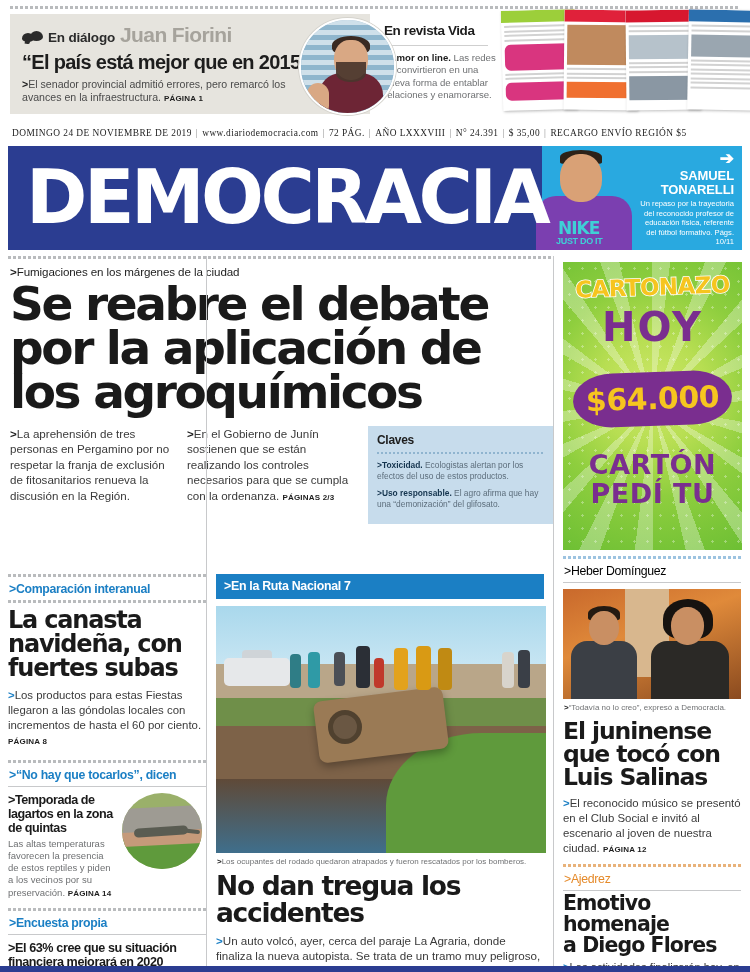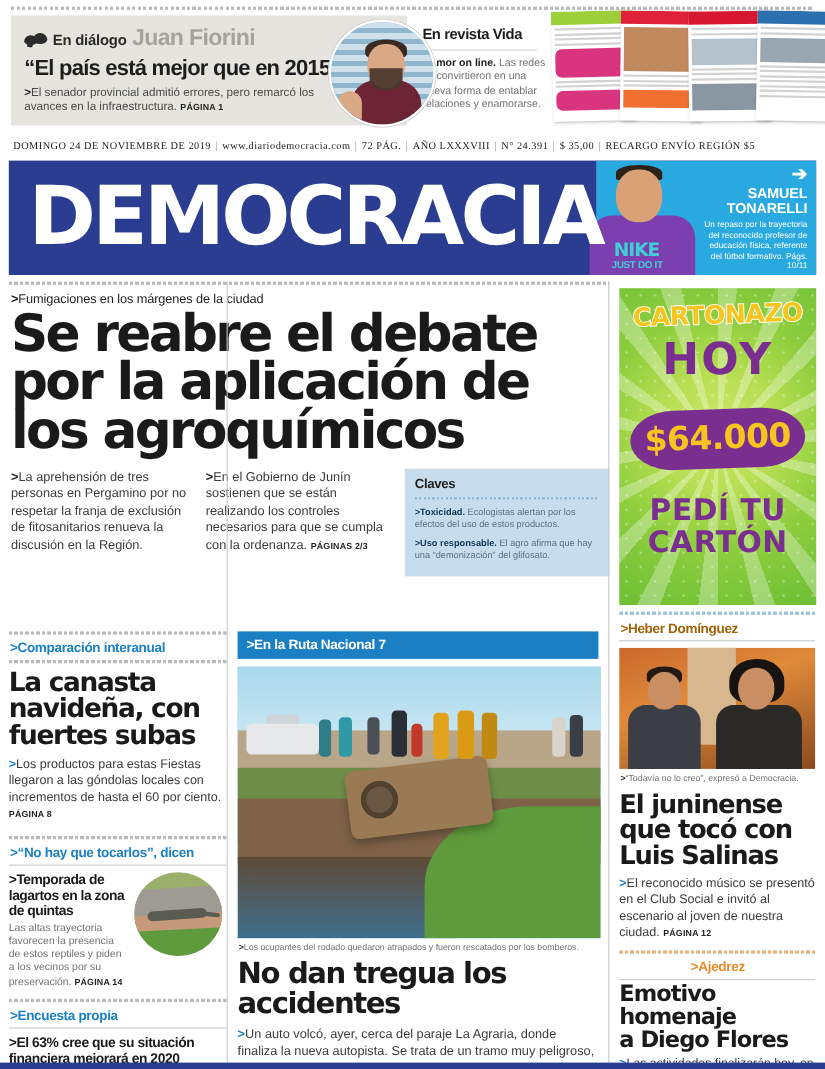--- a/index.html
+++ b/index.html
@@ -127,37 +127,37 @@
   .ct-title { position:absolute; top:12px; left:0; width:179px; text-align:center;
      font-family:"DejaVu Sans",sans-serif; font-size:23px; font-weight:bold; color:#f6c51f; letter-spacing:-0.6px;
      -webkit-text-stroke:1.6px #ffffff; paint-order:stroke fill; transform:rotate(-2deg); }
   .ct-hoy { position:absolute; top:42px; left:0; width:179px; text-align:center;
      font-family:"DejaVu Sans",sans-serif; font-size:40px; font-weight:bold; color:#7a2e8f; letter-spacing:2px;}
   .ct-pill { position:absolute; top:110px; left:10px; width:159px; height:54px; background:#7a2e8f; border-radius:40px/27px; transform:rotate(-2deg);}
   .ct-amount { position:absolute; top:110px; left:0; width:179px; height:54px; line-height:54px; text-align:center;
      font-family:"DejaVu Sans",sans-serif; font-size:30px; font-weight:bold; color:#f6c51f; letter-spacing:-0.5px; transform:rotate(-2deg);}
   .ct-pedi { position:absolute; top:188px; left:0; width:179px; text-align:center;
      font-family:"DejaVu Sans",sans-serif; font-size:27px; line-height:29px; font-weight:bold; color:#7a2e8f; letter-spacing:0.5px;}
-  .heber { font-size:12.3px; font-weight:bold; color:#a16207; letter-spacing:-0.3px; padding:5px 0 4px 1px; }
+  .heber { font-size:12.3px; font-weight:normal; color:#000000; letter-spacing:-0.3px; padding:5px 0 4px 1px; }
   .cap { font-size:8px; color:#6f7173; line-height:1.25; padding:4px 0 3px 1px; }
   .cap .arw { color:#1d1d1d; font-weight:bold; }
 
   
   .r-photo { width:178px; height:110px; background:linear-gradient(160deg,#c9692c 0%,#e08a3a 40%,#8a4a1f 100%); position:relative; }
   .rp-p1head{ position:absolute; left:26px; top:22px; width:30px; height:34px; background:#c98f63; border-radius:48%;}
   .rp-p1hair{ position:absolute; left:25px; top:17px; width:32px; height:15px; background:#241a12; border-radius:50% 50% 20% 20%;}
   .rp-p1body{ position:absolute; left:8px; top:52px; width:66px; height:58px; background:#3b3f45; border-radius:16px 16px 0 0;}
   .rp-p2head{ position:absolute; left:108px; top:18px; width:33px; height:38px; background:#c98f63; border-radius:48%;}
   .rp-p2hair{ position:absolute; left:100px; top:10px; width:50px; height:40px; background:#171310; border-radius:50% 50% 35% 35%;}
   .rp-p2body{ position:absolute; left:88px; top:52px; width:78px; height:58px; background:#2b2926; border-radius:16px 16px 0 0;}
   .rp-door { position:absolute; left:62px; top:0; width:44px; height:88px; background:#d8b78e; }
   .r-head { font-family:"DejaVu Sans",sans-serif; font-size:23.5px; line-height:23px; font-weight:bold; color:#1a1a1a; letter-spacing:-1.1px; margin-top:4px;}
   .r-body { font-size:11.4px; line-height:1.32; color:#3a3a3a; margin-top:7px;}
   .r-body .arw { color:#1b7fc4; font-weight:bold;}
-  .sec-ajedrez { font-size:12.3px; font-weight:bold; color:#e58a2a; letter-spacing:-0.3px; padding:5px 0 4px 1px;text-align:center;}
+  .sec-ajedrez { font-size:12.3px; font-weight:normal; color:#e58a2a; letter-spacing:-0.3px; padding:5px 0 4px 1px;}
   .r-head2 { font-family:"DejaVu Sans",sans-serif; font-size:20.5px; line-height:21px; font-weight:bold; color:#1a1a1a; letter-spacing:-0.9px; margin-top:2px;}
   .r-body2 { font-size:11.2px; line-height:1.3; color:#3a3a3a; margin-top:4px;}
 
   
   .sec-blue { font-size:12.3px; font-weight:bold; color:#1b7fc4; letter-spacing:-0.3px; padding:5px 0 4px 1px; }
   .l-head { font-family:"DejaVu Sans",sans-serif; font-size:24px; line-height:24px; font-weight:bold; color:#1a1a1a; letter-spacing:-1.2px; margin-top:5px;}
   .l-body { font-size:11.4px; line-height:1.33; color:#3a3a3a; margin-top:8px;}
   .l-body .arw { color:#1b7fc4; font-weight:bold;}
   .lag-wrap { display:flex; gap:6px; margin-top:6px;}
   .lag-txt { width:108px; }
@@ -331,22 +331,22 @@
   </div>
 
   <div class="cartonazo">
     <div class="swirl"></div>
     <div class="dots"></div>
     <div class="ct-title">CARTONAZO</div>
     <div class="ct-hoy">HOY</div>
     <div class="ct-pill"></div>
     <div class="ct-amount">$64.000</div>
     <div class="ct-pedi">
+      <div>CARTÓN</div>
       <div>PEDÍ TU</div>
-      <div>CARTÓN</div>
     </div>
   </div>
 
   <div class="cols">
 
     <div class="col-left" style="padding-top:318px">
       <div class="dotrule"></div>
       <div class="sec-blue">&gt;<span>Comparación interanual</span></div>
       <div class="dotrule"></div>
       <div class="l-head">
@@ -355,21 +355,21 @@
         <div>fuertes subas</div>
       </div>
       <div class="l-body"><span class="arw">&gt;</span><span>Los productos para estas Fiestas llegaron a las góndolas locales con incrementos de hasta el 60 por ciento.</span> <span class="pag">PÁGINA 8</span></div>
 
       <div class="dotrule" style="margin-top:11px"></div>
       <div class="sec-blue">&gt;<span>“No hay que tocarlos”, dicen</span></div>
       <div class="thinline"></div>
       <div class="lag-wrap">
         <div class="lag-txt">
           <div class="lag-h"><span class="arw">&gt;</span><span>Temporada de</span> <span>lagartos en la zona</span> <span>de quintas</span></div>
-          <div class="lag-p"><span>Las altas trayectoria favorecen la presencia de estos reptiles y piden a los vecinos por su preservación.</span> <span class="pag">PÁGINA 14</span></div>
+          <div class="lag-p"><span>Las altas temperaturas favorecen la presencia de estos reptiles y piden a los vecinos por su preservación.</span> <span class="pag">PÁGINA 14</span></div>
         </div>
         <div class="lag-photo">
           <div class="lagz-grass"></div>
             <div class="lagz-wall"></div>
             <div class="lagz-dirt"></div>
           <div class="lagz-liz"></div>
             <div class="lagz-tail"></div>
         </div>
       </div>
 

